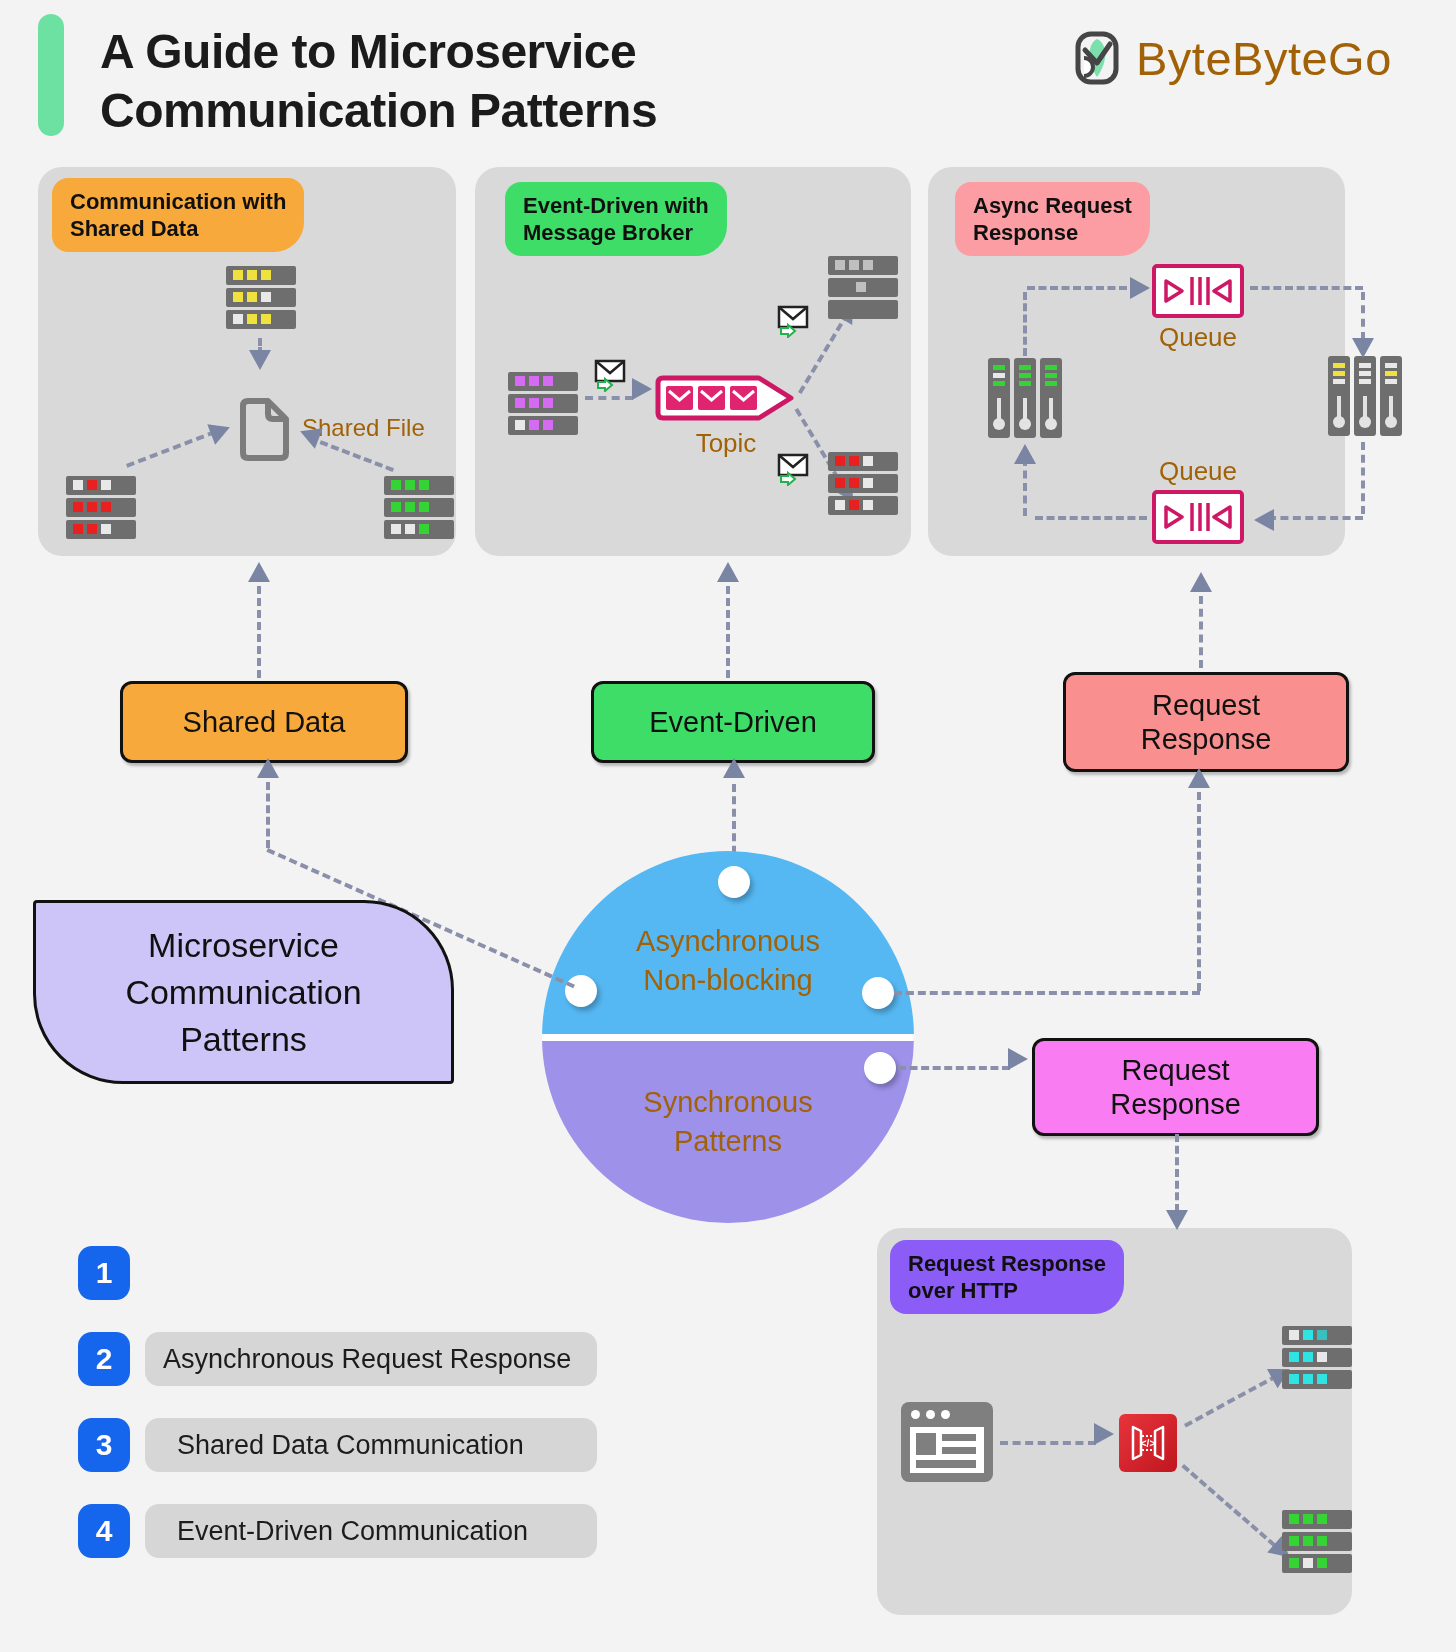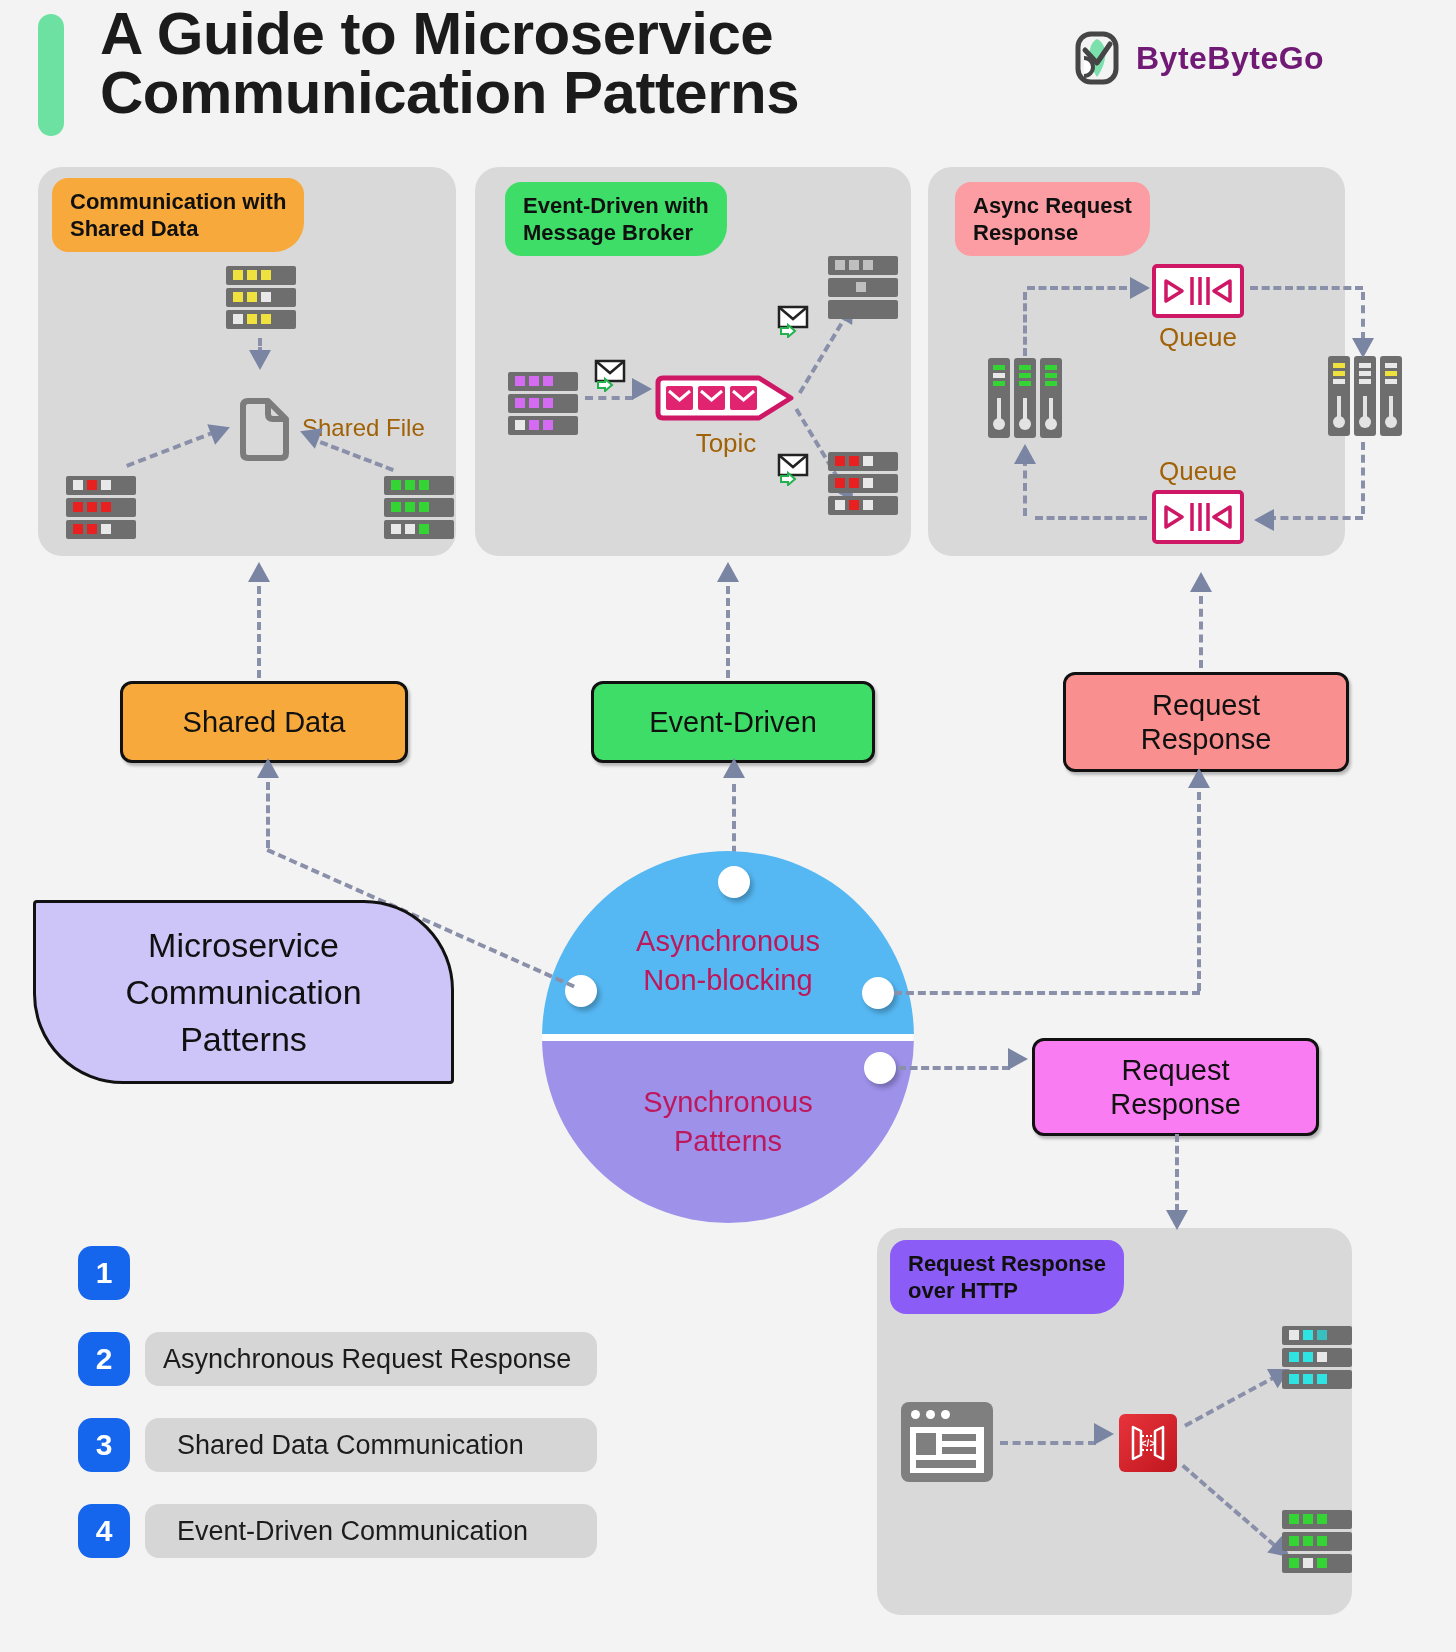--- a/index.html
+++ b/index.html
@@ -18,42 +18,42 @@
   .ah{position:absolute;width:0;height:0;border-left:11px solid transparent;
       border-right:11px solid transparent;border-bottom:20px solid #7A85A3;transform-origin:11px 2px;}
   .lbl{position:absolute;font-size:24px;color:#a16207;}
   .dot{position:absolute;width:32px;height:32px;border-radius:50%;background:#fff;
        box-shadow:3px 4px 5px rgba(0,0,0,.25);}
   .lnum{position:absolute;width:52px;height:54px;background:#1566EC;border-radius:14px;color:#fff;
         font-weight:bold;font-size:30px;display:flex;align-items:center;justify-content:center;}
   .lbar{position:absolute;height:54px;width:452px;background:#D6D6D6;border-radius:14px;font-size:27px;
         color:#1c1c1c;display:flex;align-items:center;padding-left:32px;box-sizing:border-box;}
   .ctext{position:absolute;width:372px;left:542px;text-align:center;font-size:29px;line-height:39px;
-         font-weight:500;color:#be185d;}
-  .title{position:absolute;left:100px;top:4px;font-size:60px;font-weight:800;line-height:59px;
+         font-weight:500;color:#a16207;}
+  .title{position:absolute;left:100px;top:22px;font-size:48px;font-weight:800;line-height:59px;
          color:#1b1b1b;letter-spacing:-0.5px;}
 </style>
 </head>
 <body>
 
 <div id="canvas">
 
   <div class="abs" style="left:38px;top:14px;width:26px;height:122px;background:#6CE1A2;border-radius:13px;"></div>
   <div class="title">
     <div>A Guide to Microservice</div>
     <div>Communication Patterns</div>
   </div>
   <div class="abs" style="left:1072px;top:30px;display:flex;align-items:center;gap:8px;">
     <svg width="56" height="56" viewBox="0 0 56 56">
       <rect x="6" y="4" width="38" height="48" rx="13" fill="none" stroke="#454545" stroke-width="5"></rect>
       <path d="M25,9 C36,14 36,32 25,47 C15,32 15,14 25,9 Z" fill="#7CE0AD"></path>
       <path d="M13,20 L25,33 L38,14" fill="none" stroke="#454545" stroke-width="5" stroke-linecap="round" stroke-linejoin="round"></path>
       <path d="M12,28 a9,9 0 0 1 0,18" fill="#fff" stroke="#454545" stroke-width="4"></path>
     </svg>
-    <span style="font-size:32px;font-weight:bold;color:#701a75;letter-spacing:0.5px;">ByteByteGo</span>
+    <span style="font-size:47px;font-weight:normal;color:#a16207;letter-spacing:0.5px;">ByteByteGo</span>
   </div>
 
   <div class="panel" style="left:38px;top:167px;width:418px;height:389px;"></div>
   <div class="panel" style="left:475px;top:167px;width:436px;height:389px;"></div>
   <div class="panel" style="left:928px;top:167px;width:417px;height:389px;"></div>
   <div class="panel" style="left:877px;top:1228px;width:475px;height:387px;"></div>
 
   <div class="badge" style="left:52px;top:178px;background:#F8A93C;">
     <div>Communication with</div>
     <div>Shared Data</div>

